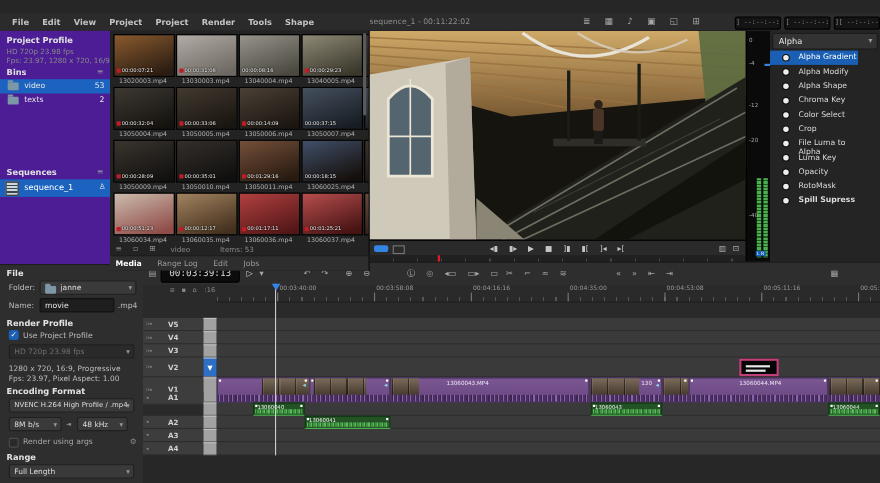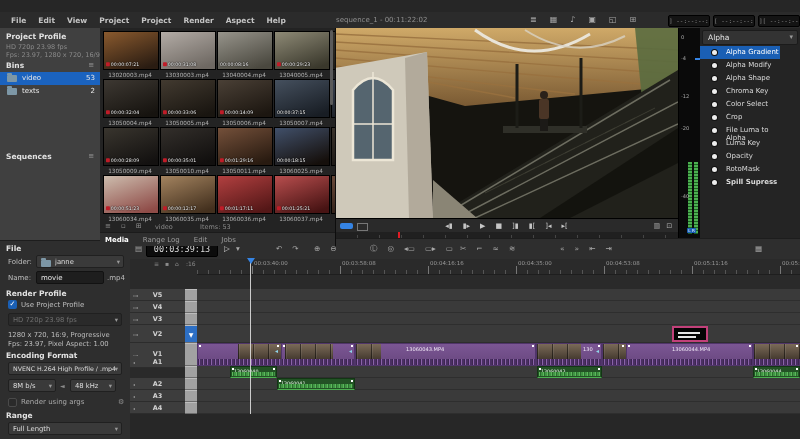--- a/index.html
+++ b/index.html
@@ -16,21 +16,21 @@
   #menu-items{left:6px;top:0;display:flex;gap:2px;height:16px;align-items:center;}
   .menu-item{font-size:7.5px;font-weight:bold;color:#c4c4c4;padding:0 5px;}
   #monitor-label{left:336px;top:4px;font-size:7px;color:#8f8f8f;}
   #top-icons{left:530px;top:3px;display:flex;gap:13px;}
   .top-icon{font-size:8px;color:#a8a8a8;line-height:10px;}
   #mark-boxes{left:668px;top:3px;display:flex;gap:3px;}
   .mark-box{width:40px;height:10px;background:#141414;border:1px solid #000;border-radius:2px;
             font-family:"DejaVu Sans Mono",monospace;font-size:6px;color:#8a8a8a;
             text-align:center;line-height:10px;white-space:nowrap;overflow:hidden;}
   
-  #project-panel{left:0;top:28px;width:100px;height:212px;background:#404040;border-right:1px solid #1a1a1a;}
+  #project-panel{left:0;top:28px;width:100px;height:212px;background:#4c1d95;border-right:1px solid #1a1a1a;}
   .sect-head{font-size:7.5px;font-weight:bold;color:#e2e2e2;}
   .sub-line{font-size:6.5px;color:#8a8a8a;white-space:nowrap;}
   .list-icon{font-size:7px;color:#9a9a9a;}
   .bin-row{left:0;width:100px;height:13px;}
   .bin-row.sel,.seq-row.sel{background:#1b63bf;}
   .folder-ic{position:absolute;left:7px;top:3px;width:10px;height:7px;background:#7d97a6;border-radius:1px;}
   .folder-ic:before{content:"";position:absolute;left:0;top:-2px;width:5px;height:2px;background:#7d97a6;border-radius:1px 1px 0 0;}
   .bin-name{position:absolute;left:22px;top:2px;font-size:7px;color:#e8e8e8;}
   .bin-count{position:absolute;right:5px;top:2px;font-size:7px;color:#e8e8e8;}
   .seq-row{left:0;width:100px;height:16px;}
@@ -149,22 +149,22 @@
 
 
   <div class="abs" id="menubar">
     <div class="abs" id="menu-items">
         <span class="menu-item">File</span>
         <span class="menu-item">Edit</span>
         <span class="menu-item">View</span>
         <span class="menu-item">Project</span>
         <span class="menu-item">Project</span>
         <span class="menu-item">Render</span>
-        <span class="menu-item">Aspect</span>
-        <span class="menu-item">Help</span>
+        <span class="menu-item">Tools</span>
+        <span class="menu-item">Shape</span>
       </div>
     <div class="abs" id="monitor-label">sequence_1 - 00:11:22:02</div>
     <div class="abs" id="top-icons">
         <span class="top-icon">≣</span>
         <span class="top-icon">▦</span>
         <span class="top-icon">♪</span>
         <span class="top-icon">▣</span>
         <span class="top-icon">◱</span>
         <span class="top-icon">⊞</span>
       </div>
@@ -188,20 +188,27 @@
           <span class="bin-count">53</span>
         </div>
         <div class="bin-row" style="position: relative; height: 13px;">
           <span class="folder-ic"></span>
           <span class="bin-name">texts</span>
           <span class="bin-count">2</span>
         </div>
       </div>
     <div class="abs sect-head" style="left:6px;top:124px">Sequences</div>
     <div class="abs list-icon" style="right:6px;top:124px">≡</div>
+    <div class="abs" id="seq-list" style="left:0;top:135px;width:100px">
+        <div class="seq-row sel" style="position: relative; height: 16px;">
+          <span class="film-ic"></span>
+          <span class="seq-name">sequence_1</span>
+          <span class="seq-pin">♙</span>
+        </div>
+      </div>
   </div>
 
   <div class="abs" id="media-panel">
     <div class="abs" id="media-grid" style="left:0;top:0">
         <div class="m-item abs" style="left: 3px; top: 3px;">
           <div class="m-thumb" style="background: linear-gradient(160deg, rgb(138, 90, 46) 0%, rgb(42, 28, 18) 90%);">
             <span class="m-tc">
               <span class="m-badge"></span>
               <span>00:00:07:21</span>
             </span>

